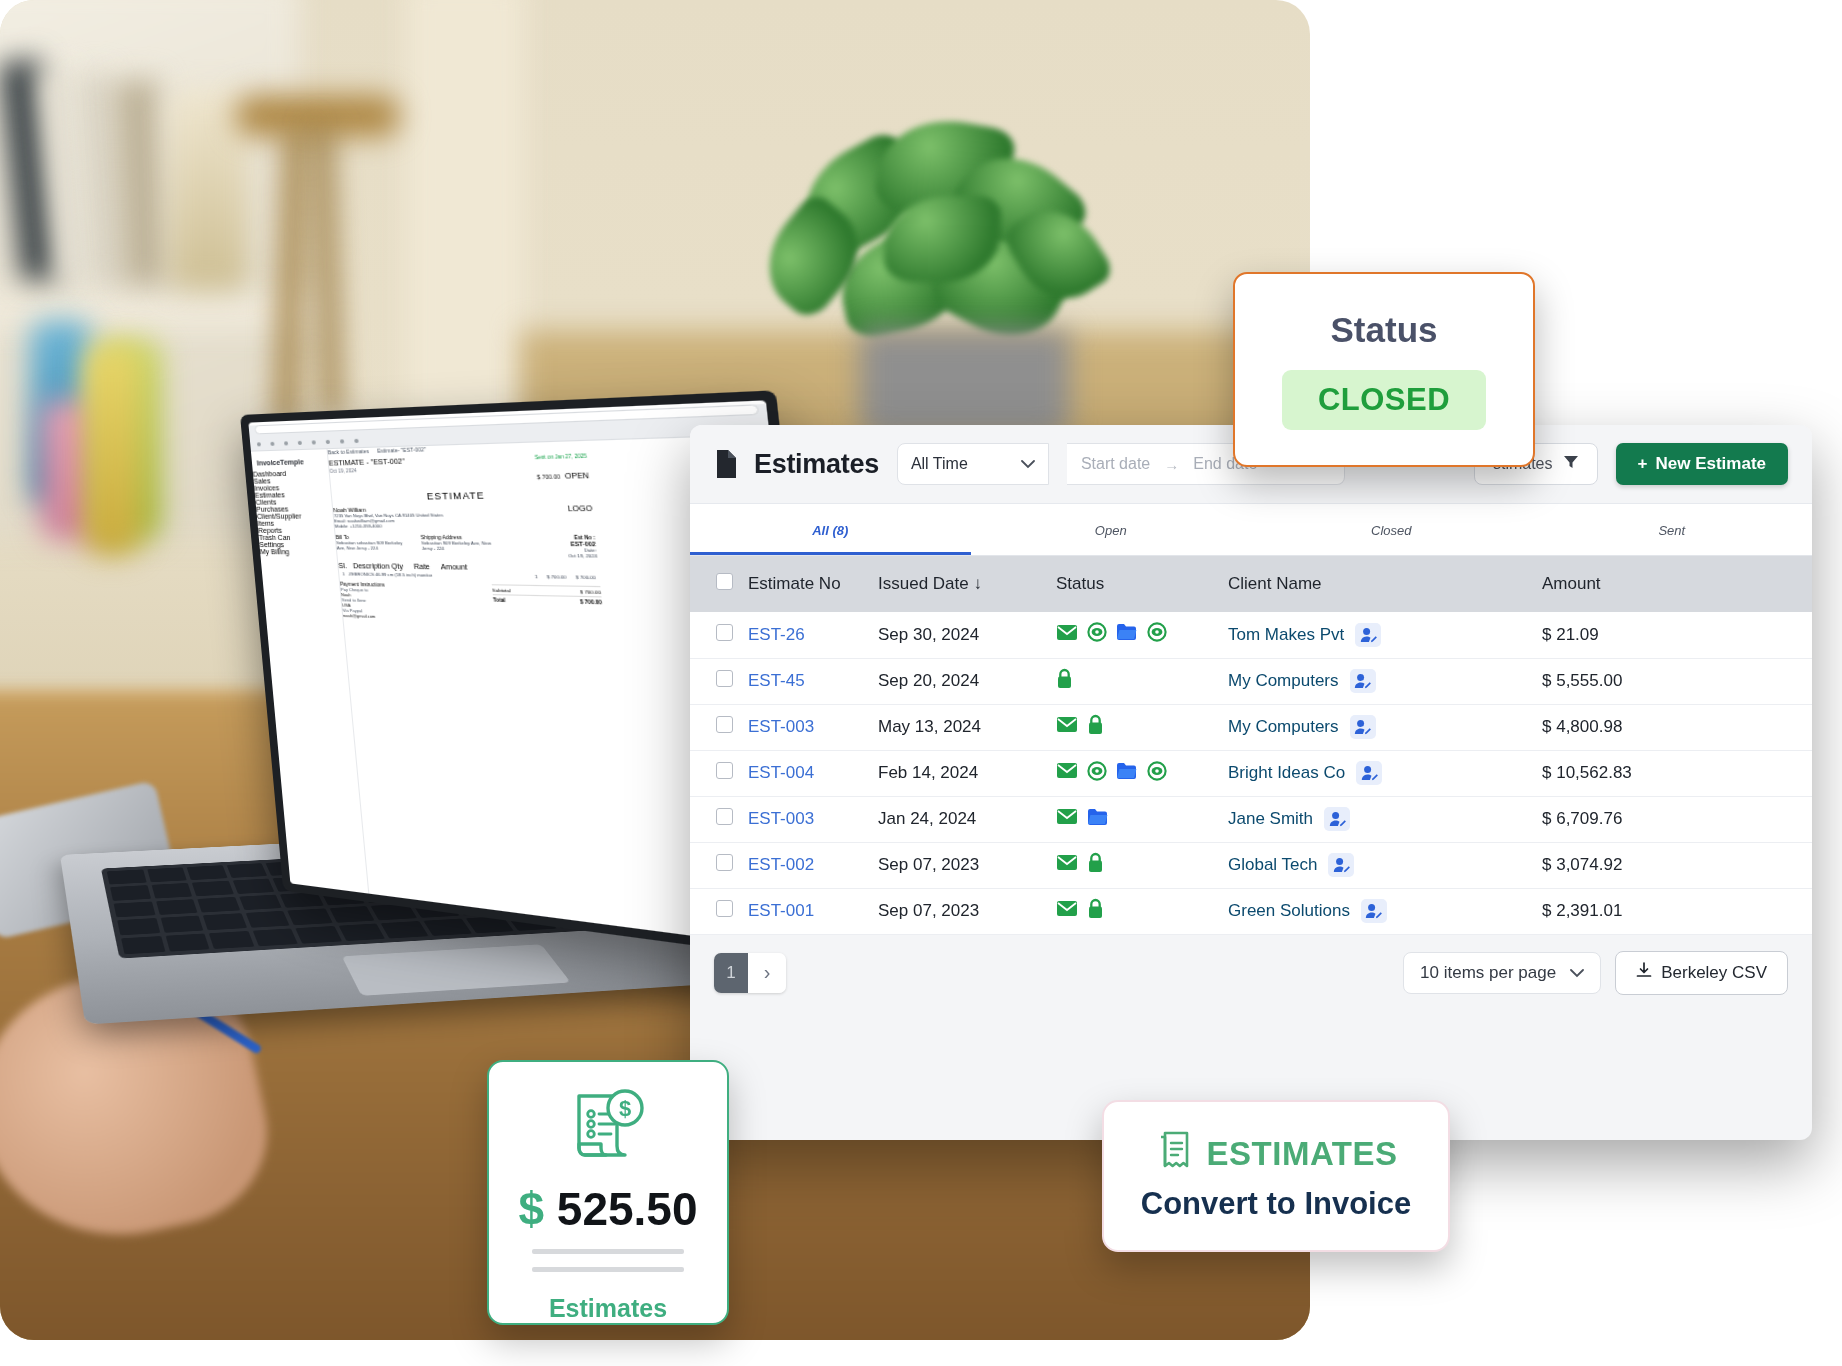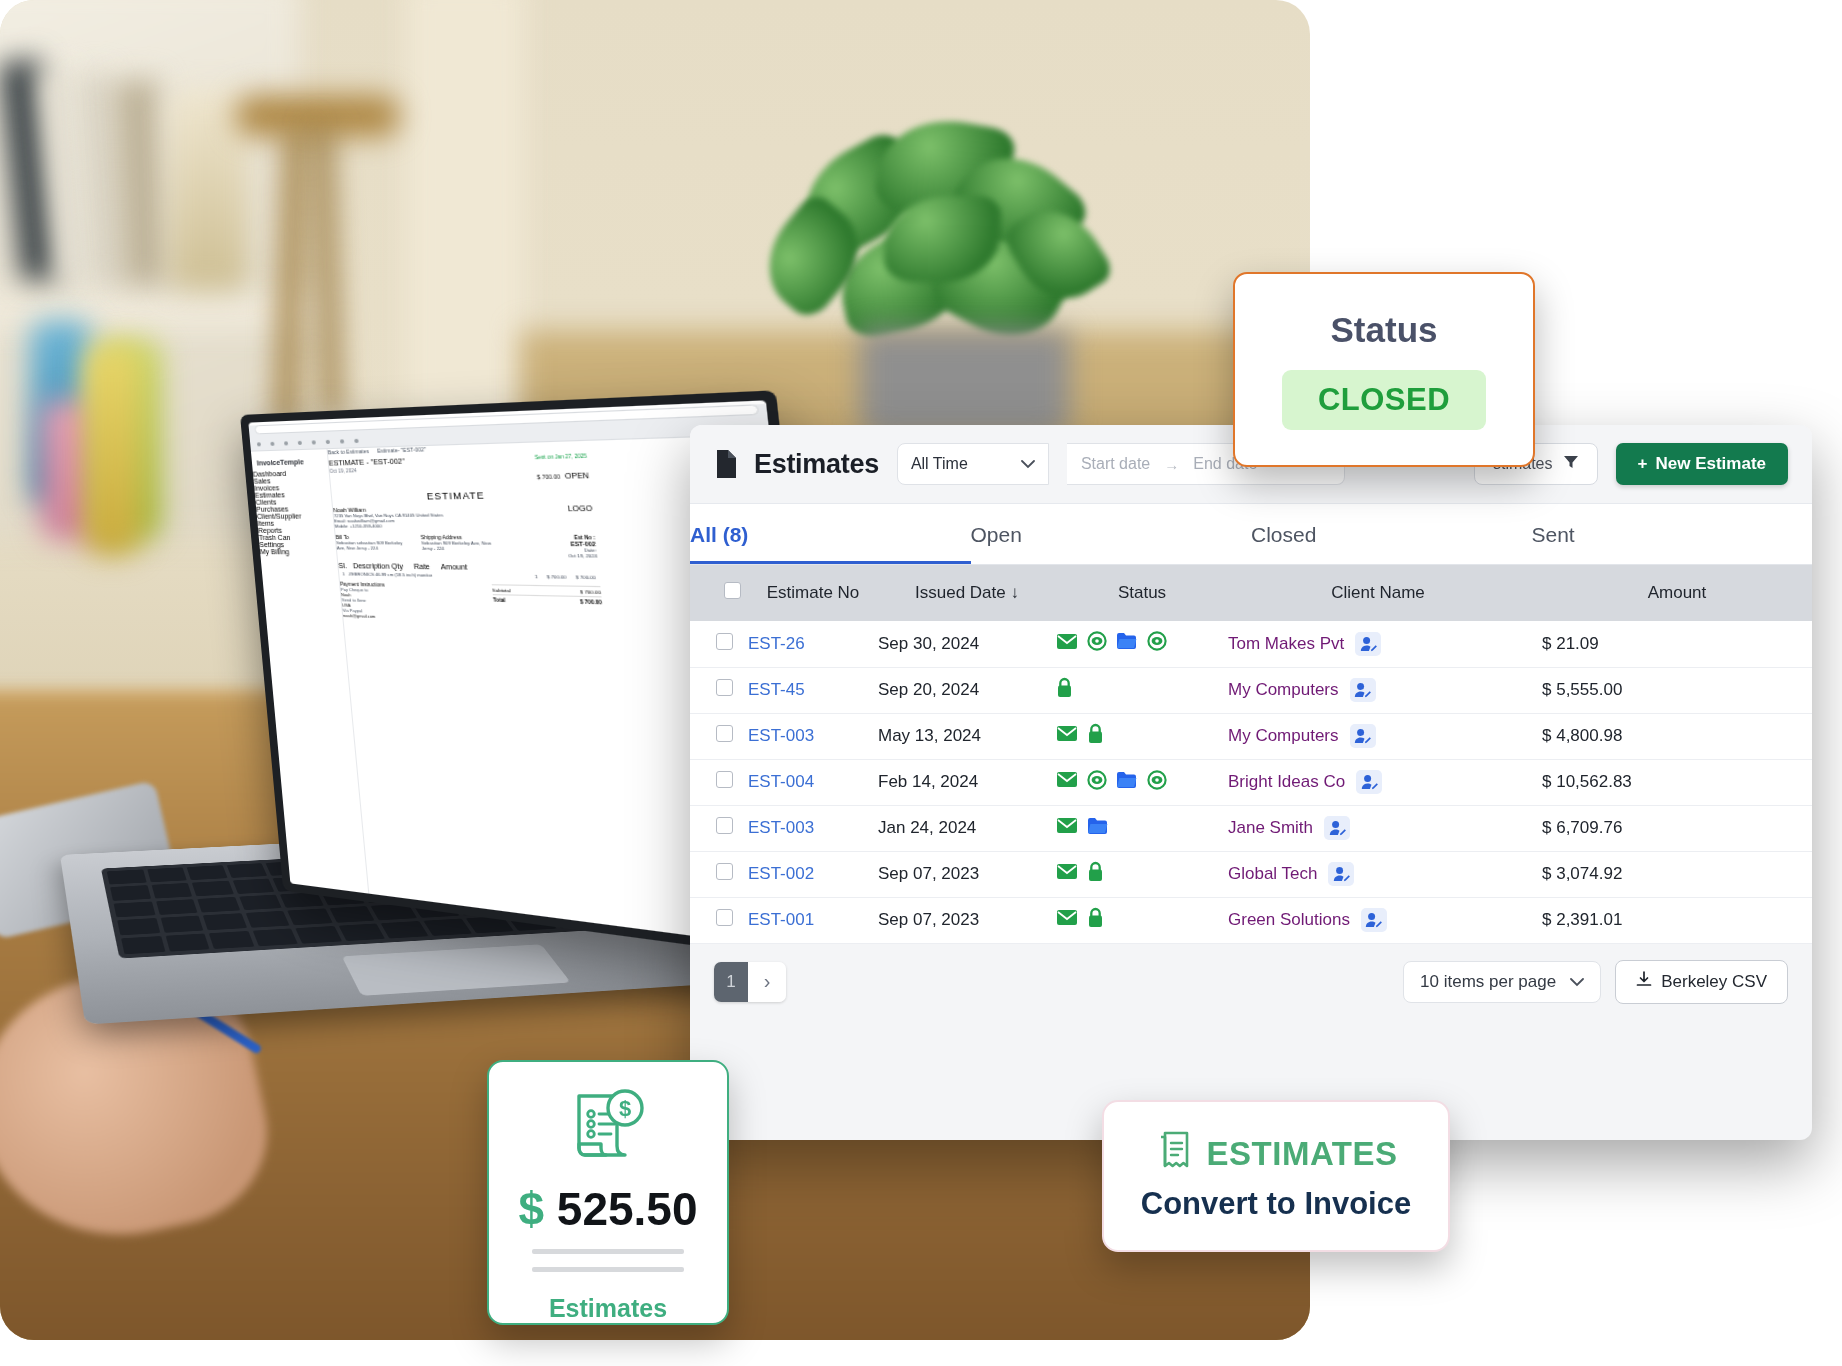--- a/index.html
+++ b/index.html
@@ -166,42 +166,42 @@
     height: 42px; padding: 0 22px; background:#137a4e;
     border-radius: 7px; color:#fff; font-size: 17px; font-weight: bold;
     box-shadow: 0 2px 5px rgba(0,0,0,.18);
   }
 
   .tabs {
     display: flex; background: #fff; border-top: 1px solid #e6e9ee;
     border-bottom: 1px solid #e2e5ea;
   }
   .tab {
-    flex: 1; text-align: left; padding: 19px 0 17px;
-    font-size: 21px; color: #4e5562;
+    flex: 1; text-align: center; padding: 19px 0 17px;
+    font-size: 13px; color: #4e5562; font-style: italic;
   }
   .tab.active { color: #2f5fd0; font-weight: bold; box-shadow: inset 0 -3px 0 #2f5fd0; }
 
   table { width: 100%; border-collapse: collapse; background: #fff; }
   thead th {
-    background: #d6d9de; text-align: center; font-size: 17px; font-weight: normal;
+    background: #d6d9de; text-align: left; font-size: 17px; font-weight: normal;
     color: #1f242c; padding: 17px 0; height: 54px;
   }
   tbody td { font-size: 17px; color: #20252d; padding: 0; height: 46px; border-bottom: 1px solid #eceef2; }
   .col-chk { width: 58px; padding-left: 26px !important; }
   .col-no  { width: 130px; }
   .col-date{ width: 178px; }
   .col-status { width: 172px; }
   .col-client { width: 300px; }
   .col-amount { width: auto; padding-left: 14px !important; }
   .chk {
     width: 17px; height: 17px; border: 1px solid #b6bbc4; border-radius: 3px; background: #fff; display:inline-block;
   }
   .est-link { color: #3b6fd4; }
-  .client-link { color: #701a75; }
+  .client-link { color: #0c4a6e; }
   .client-cell { display:flex; align-items:center; gap: 11px; }
   .person-badge {
     width: 26px; height: 24px; border-radius: 5px; background: #e8eefb;
     display:flex; align-items:center; justify-content:center;
   }
   .status-cell { display:flex; align-items:center; gap: 9px; }
   .total-row td { border-bottom: none; font-weight: bold; height: 56px; }
   .total-label { text-align: center; }
 
   .panel-footer {

